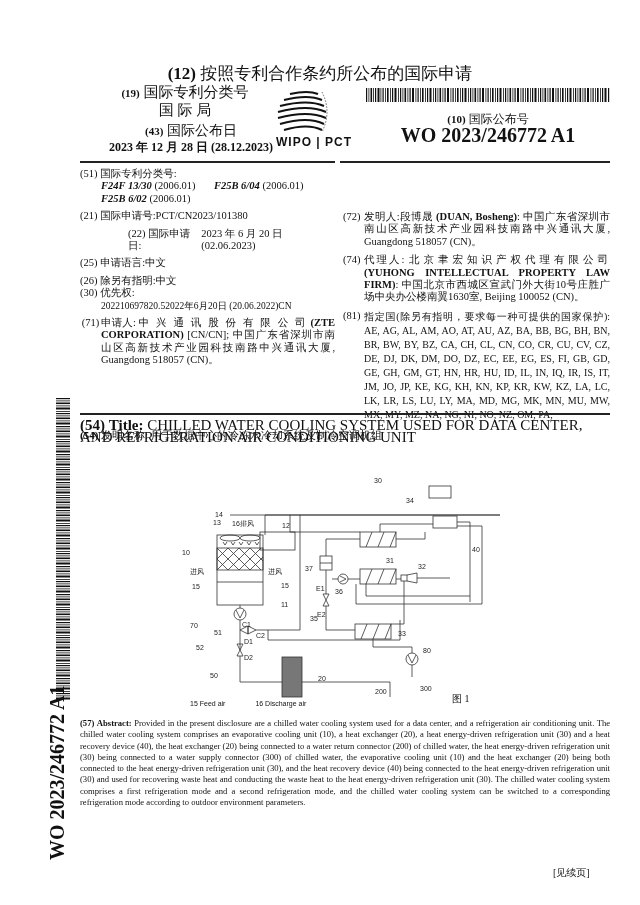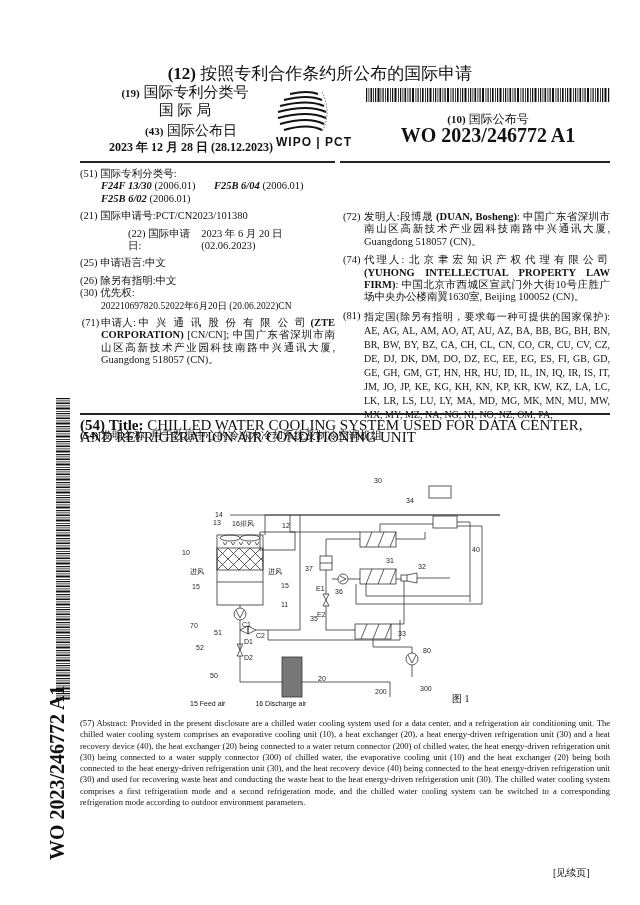--- a/index.html
+++ b/index.html
@@ -29,21 +29,21 @@
   .title-zh { left:80px; top:428px; font-size:11px; }
   .title-zh b { font-weight:bold; }
   .side-barcode { left:56px; top:398px; width:14px; height:302px; }
   .side-pubno { left:44px; top:700px; width:36px; height:160px; }
   .side-pubno span { position:absolute; left:0; top:0; transform-origin:0 0; transform: translate(2px,160px) rotate(-90deg); font-weight:bold; font-size:20px; white-space:nowrap; }
   .figure { left:170px; top:472px; width:330px; height:238px; }
   .figlbl { left:452px; top:692px; font-size:10px; }
   .legend { left:190px; top:700px; font-family:"Liberation Sans","DejaVu Sans",sans-serif; font-size:7px; }
   .legend span { margin-right:28px; }
   .abstract { left:80px; top:718px; width:530px; font-size:8.6px; line-height:11.3px; text-align:justify; }
-  .abstract b { font-weight:normal; }
+  .abstract b { font-weight:bold; }
   .cont { left:553px; top:866px; font-size:10px; }
 </style>
 </head>
 <body>
 
 <div class="abs hdr-title">
   <b>(12)</b>
   <span>按照专利合作条约所公布的国际申请</span>
 </div>
 

